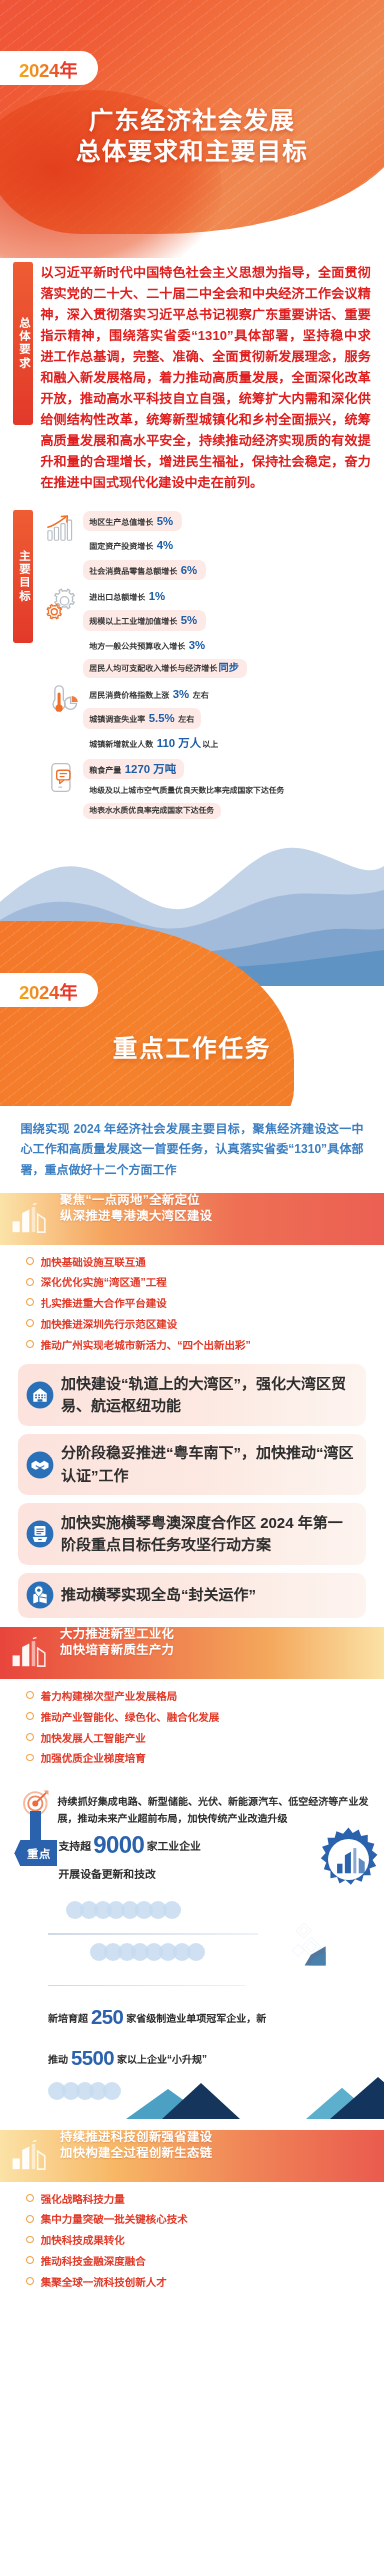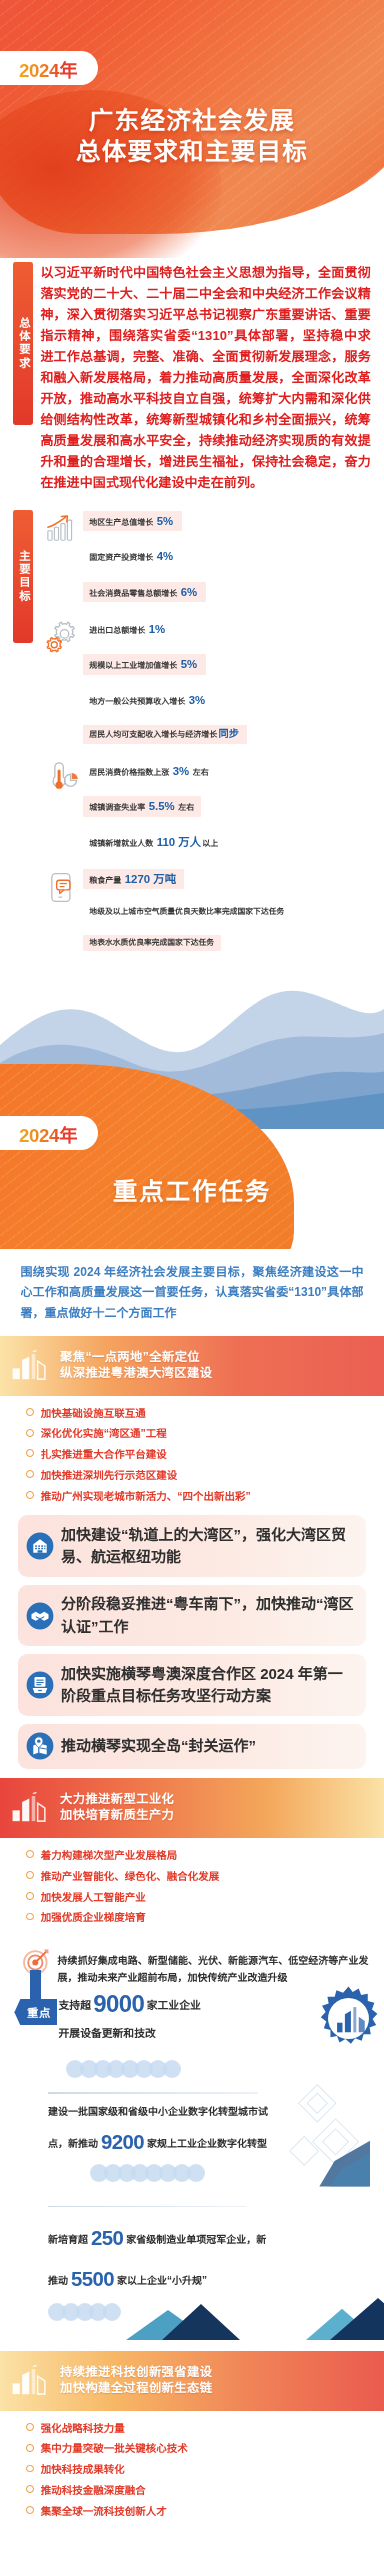--- a/index.html
+++ b/index.html
@@ -109,22 +109,22 @@
   .goal-ico {
     flex: 0 0 37px; height: 38px; margin-right: 3.6px;
     display: flex; align-items: center; justify-content: center;
   }
   .goal-list { flex: 1 1 auto; padding-top: 1.2px; }
   .goal-li {
     display: inline-block;
     font-size: 8px; color: #3a3a3a; font-weight: bold;
     line-height: 1.25;
     padding: 3px 7.2px 3px 6px;
-    margin-bottom: 15px;
-    border-radius: 1px;
+    margin-bottom: 4px;
+    border-radius: 7px;
   }
   .goal-li.hl { background: #fdeae6; }
   .goal-li .num {
     color: #1e5fa8; font-size: 11.4px; font-weight: bold;
     padding: 0 1.2px; letter-spacing: 0px;
   }
   .goal-li .num.sm { font-size: 10.2px; }
   .goal-li .tail { color: #3a3a3a; font-weight: bold; }
 
   
@@ -158,23 +158,23 @@
 
   .intro2 {
     padding: 13.2px 20.4px 9.6px 20.4px;
     color: #3d7fc1; font-size: 12px; font-weight: bold;
     line-height: 1.68; text-align: justify;
   }
 
   
   .band {
     position: relative;
-    width: 384px; height: 60px;
+    width: 384px; height: 52px;
     background: linear-gradient(90deg, #fbe3a8 0%, #f5a35e 28%, #ee6f54 62%, #eb5f52 100%);
-    display: flex; align-items: center;
+    display: flex; 
     margin-top: 3.6px;
   }
   .band.rev {
     background: linear-gradient(90deg, #e8453c 0%, #ef7a4c 38%, #f4a85c 70%, #fbe2a6 100%);
   }
   .band.warm {
     background: linear-gradient(90deg, #fbe2a6 0%, #f7b765 30%, #f08457 65%, #ea5b4e 100%);
   }
   .band-ico { flex: 0 0 60px; display:flex; align-items:center; justify-content:center; }
   .band-txt { flex: 1 1 auto; }
@@ -579,23 +579,20 @@
       <rect x="170" y="20" width="52" height="52" transform="rotate(45 196 46)"></rect>
       <rect x="182" y="32" width="28" height="28" transform="rotate(45 196 46)"></rect>
       <rect x="200" y="90" width="64" height="64" transform="rotate(45 232 122)"></rect>
       <rect x="214" y="104" width="36" height="36" transform="rotate(45 232 122)"></rect>
       <rect x="150" y="120" width="40" height="40" transform="rotate(45 170 140)"></rect>
     </g>
     <path d="M230 160 L300 120 L300 210 L200 210 Z" fill="#1f4f82" opacity=".85"></path>
     <path d="M245 175 L300 145 L300 210 L220 210 Z" fill="#2f79ad" opacity=".6"></path>
   </svg>
   <div class="stat-rule" style="margin-left:0;margin-right:108px;"></div>
-  <div class="stat-txt" style="padding-right:84px;">
-    <span>建设一批国家级和省级中小企业数字化转型城市试点，新推动</span><span class="big">9200</span><span>家规上工业企业数字化转型</span>
-  </div>
   <div class="dots-row" style="margin-left:42px;margin-top:1.2px;">
     <i></i>
       <i></i>
       <i></i>
       <i></i>
       <i></i>
       <i></i>
       <i></i>
       <i></i>
   </div>

